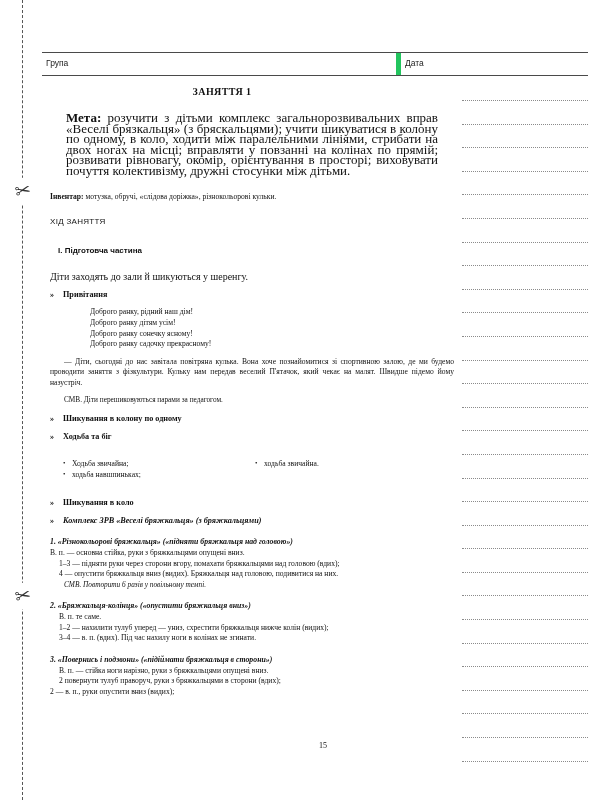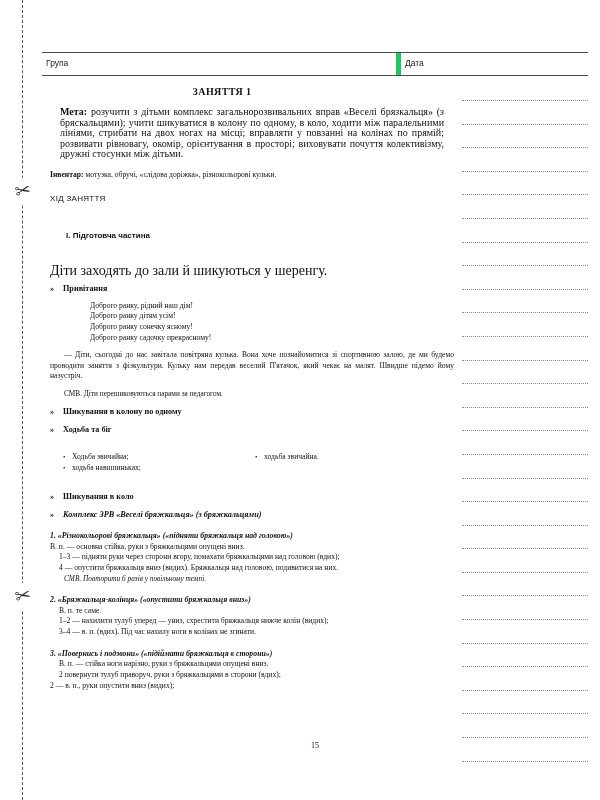--- a/index.html
+++ b/index.html
@@ -88,24 +88,24 @@
   }
 
   p, .blk {
     margin: 0;
     font-size: 7.5px;
     line-height: 10.4px;
     text-align: justify;
   }
 
   .goal {
-    font-size: 10px;
+    font-size: 13px;
     line-height: 10.5px;
     text-align: justify;
-    margin: 10px;
+    margin: 16px;
   }
   .goal b, .inventory b { font-weight: bold; }
 
   .inventory {
     font-size: 7.6px;
     line-height: 10.5px;
     margin: 0 0 0 0;
     text-align: left;
   }
 
@@ -117,25 +117,25 @@
     font-family: "Liberation Sans", sans-serif;
     font-size: 8px;
     letter-spacing: 0.3px;
     margin: 0;
   }
 
   .part-title {
     font-family: "Liberation Sans", sans-serif;
     font-weight: bold;
     font-size: 8px;
-    margin: 16px;
+    margin: 8px;
   }
 
   .plain {
-    font-size: 14px;
+    font-size: 10px;
     line-height: 11px;
     margin: 0;
   }
 
   
   .marker-row {
     display: flex;
     align-items: flex-start;
     margin: 0;
   }
@@ -225,21 +225,21 @@
   }
   .note-line {
     border-bottom: 1px dotted #8b8b8b;
     height: 0;
     margin-bottom: 22.6px;
   }
 
   
   .page-number {
     position: absolute;
-    left: 0;
+    left: 8px;
     top: 741px;
     width: 546px;
     text-align: center;
     font-size: 8px;
     font-family: "Liberation Serif", serif;
   }
 </style>
 </head>
 <body>
 

